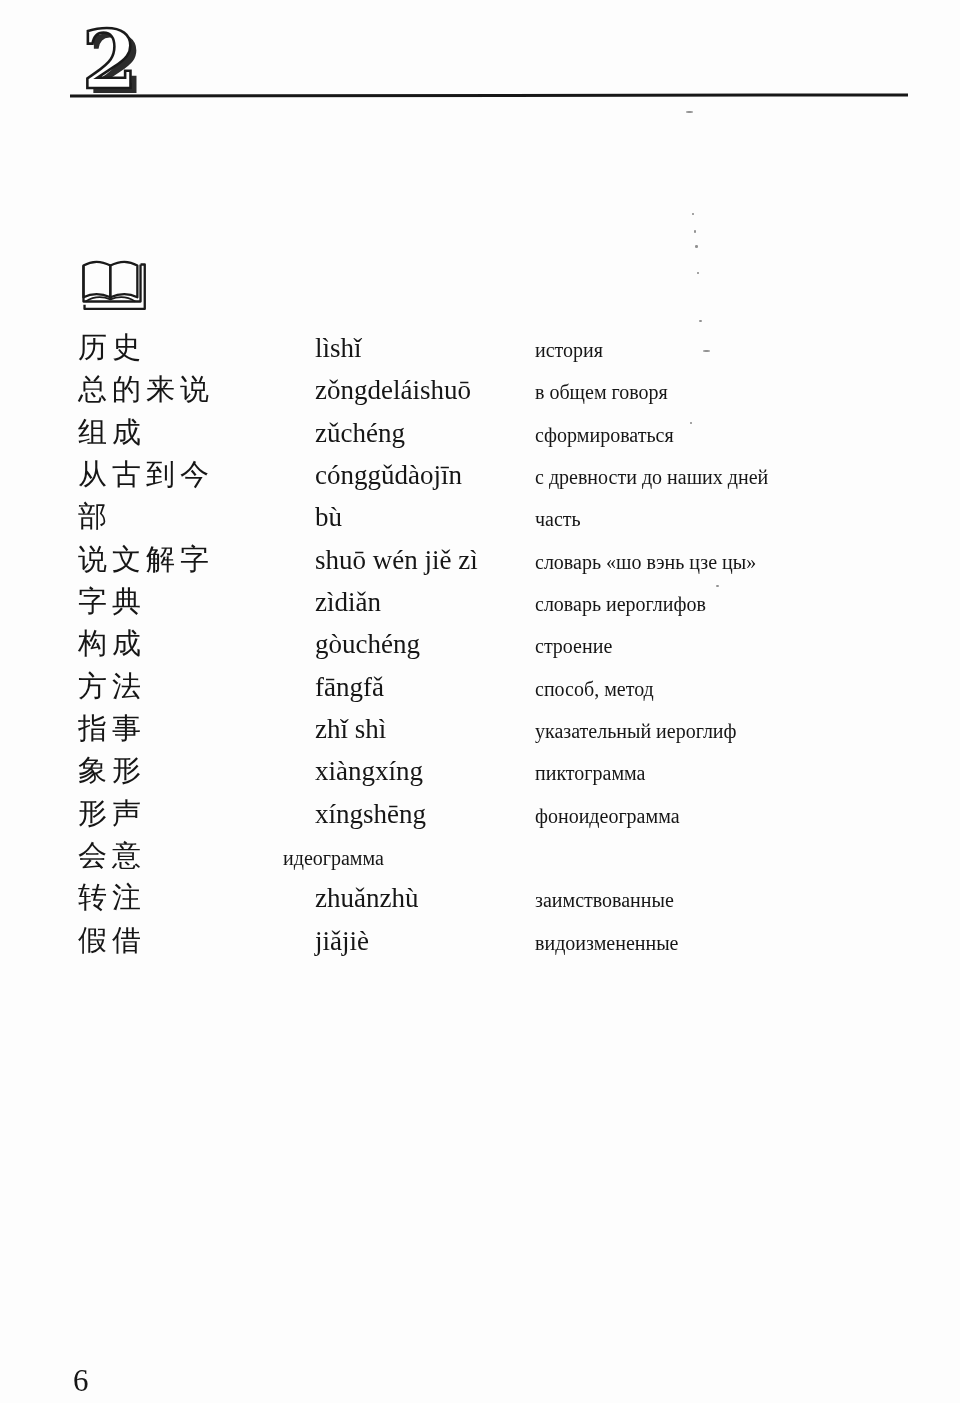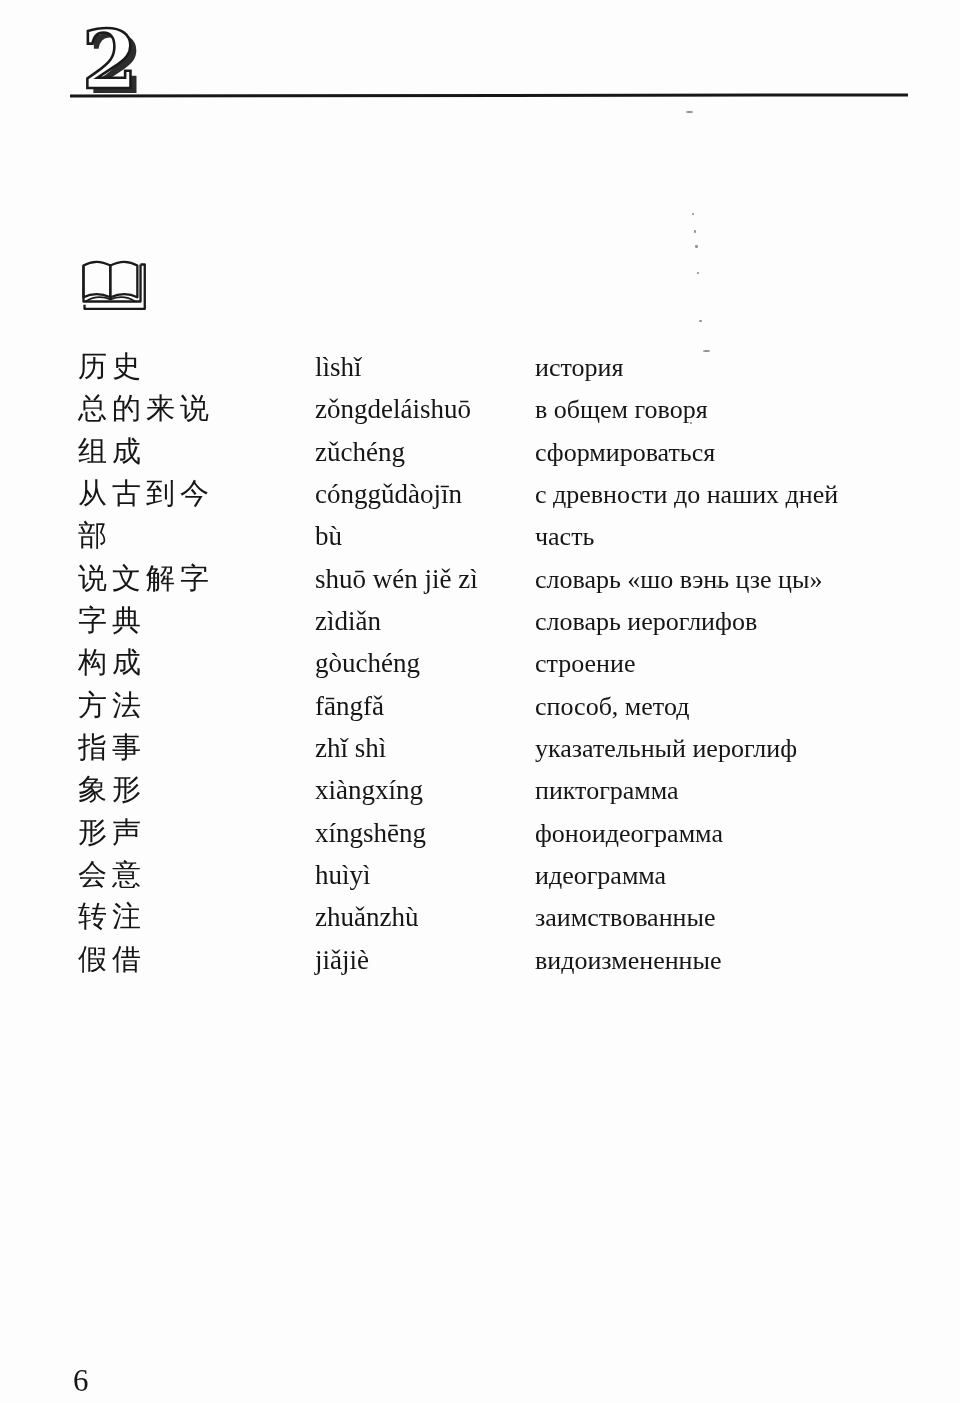--- a/index.html
+++ b/index.html
@@ -61,31 +61,30 @@
     display: grid;
     grid-template-columns: 205px 252px 1fr;
     align-items: baseline;
     height: 42.35px;
   }
   .hanzi {
     font-family: "DejaVu Sans", sans-serif;
     font-size: 29px;
     letter-spacing: 5px;
     white-space: nowrap;
-    margin-top: 19px;
   }
   .pinyin {
     font-family: "Liberation Serif", serif;
     font-size: 27px;
     white-space: nowrap;
     margin-left: 32px;
   }
   .russian {
     font-family: "Liberation Serif", serif;
-    font-size: 26px;
+    font-size: 20px;
     white-space: nowrap;
   }
 
   
   .page-number {
     position: absolute;
     left: 73px;
     top: 1363px;
     font-family: "Liberation Serif", serif;
     font-size: 31px;
@@ -201,21 +200,20 @@
   </div>
 
   <div class="vocab-row">
     <span class="hanzi">形声</span>
     <span class="pinyin">xíngshēng</span>
     <span class="russian">фоноидеограмма</span>
   </div>
 
   <div class="vocab-row">
     <span class="hanzi">会意</span>
-    <span class="pinyin">huìyì</span>
     <span class="russian">идеограмма</span>
   </div>
 
   <div class="vocab-row">
     <span class="hanzi">转注</span>
     <span class="pinyin">zhuǎnzhù</span>
     <span class="russian">заимствованные</span>
   </div>
 
   <div class="vocab-row">

